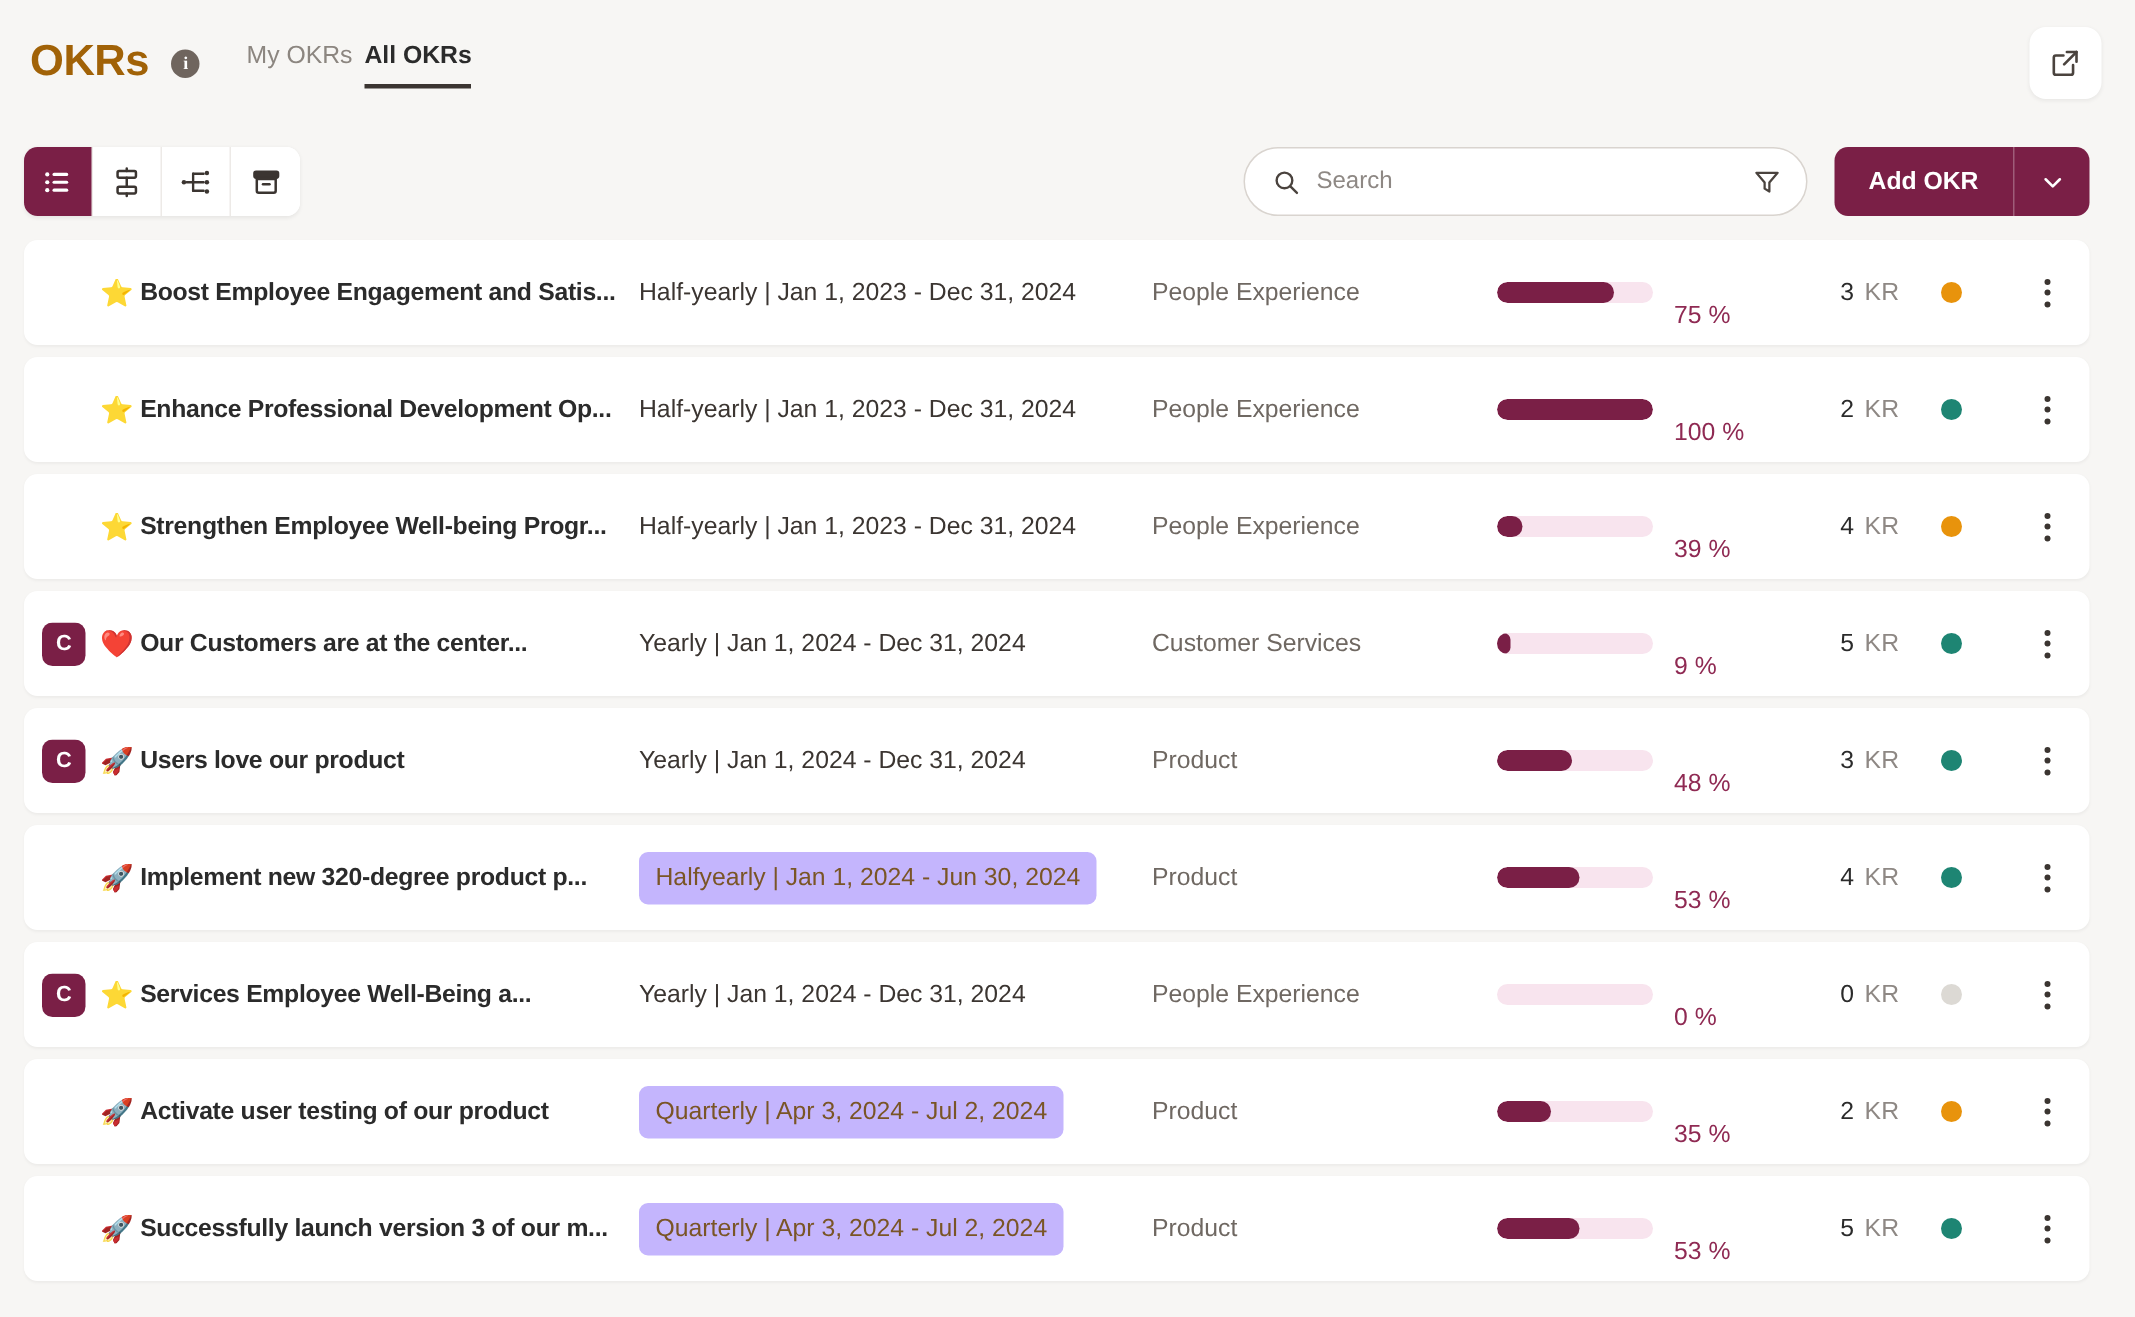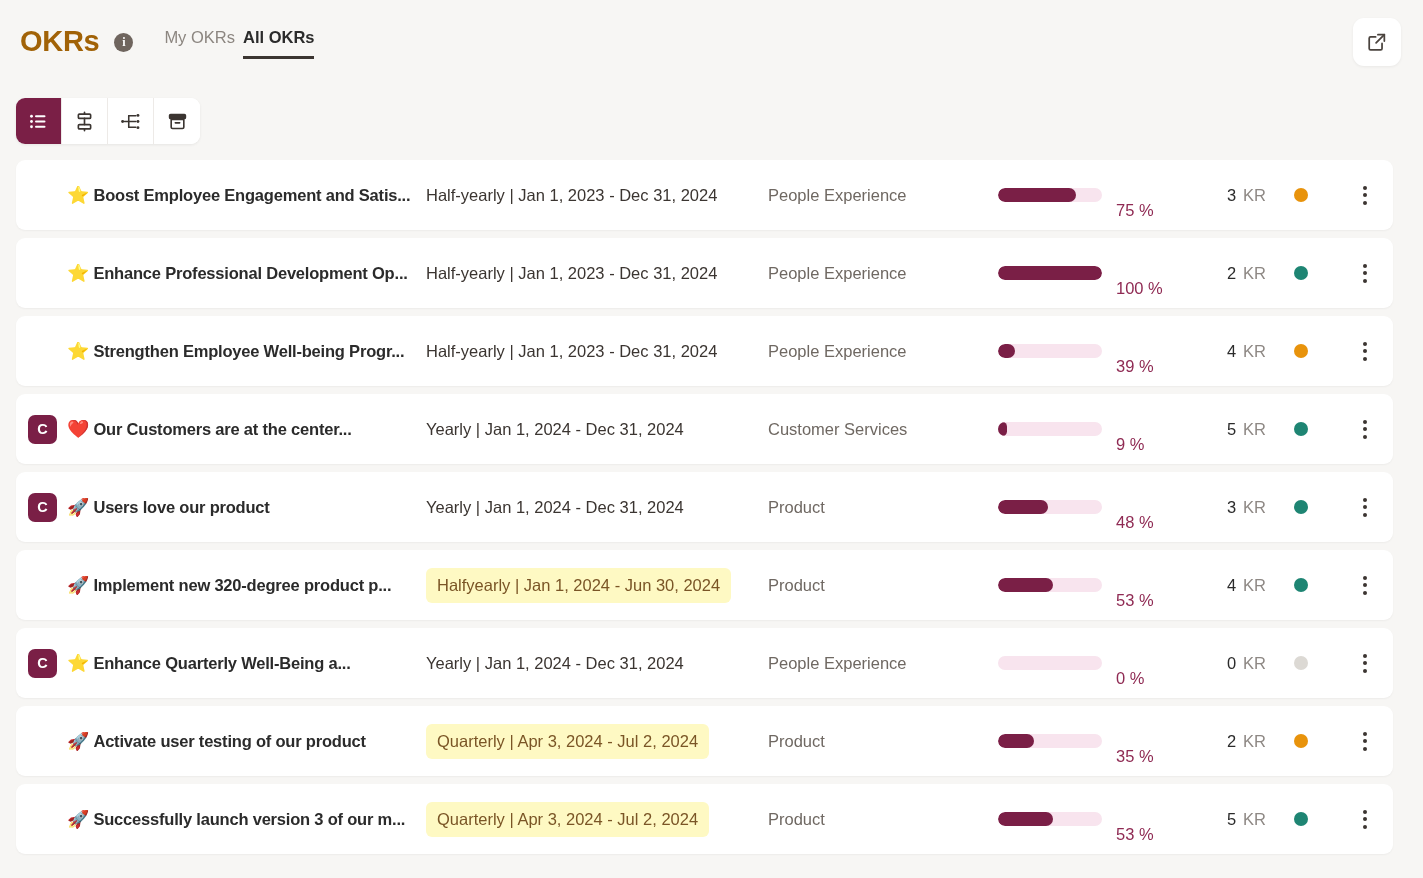--- a/index.html
+++ b/index.html
@@ -257,21 +257,21 @@
   }
 
   .period-text {
     font-size: 16.5px;
     color: #3B3531;
     padding: 7px 0;
     white-space: nowrap;
   }
 
   .period-text.badge {
-    background: #fef9c3;
+    background: #c4b5fd;
     color: #7A5526;
     border-radius: 6px;
     padding: 8px 11px;
   }
 
   .col-team {
     width: 230px;
     flex: none;
     font-size: 16.5px;
     color: #6F6862;
@@ -418,20 +418,45 @@
     <div class="view-btn">
       <svg width="21" height="21" viewBox="0 0 24 24" fill="none" stroke="#3B3531" stroke-width="1.9" stroke-linejoin="round">
         <rect x="3" y="4" width="18" height="4.5" rx="1.2" fill="#3B3531"></rect>
         <path d="M4.8 9.5h14.4v9a1.5 1.5 0 0 1-1.5 1.5H6.3a1.5 1.5 0 0 1-1.5-1.5z"></path>
         <path d="M9.5 13.5h5" stroke-linecap="round"></path>
       </svg>
     </div>
 
   </div>
 
+  <div class="toolbar-right">
+
+    <div class="search-box">
+      <svg width="19" height="19" viewBox="0 0 24 24" fill="none" stroke="#4A433E" stroke-width="2" stroke-linecap="round">
+        <circle cx="10.5" cy="10.5" r="6.6"></circle>
+        <path d="M15.5 15.5L21 21"></path>
+      </svg>
+      <input class="search-input" type="text" placeholder="Search" style="">
+      <span class="filter-icon">
+        <svg width="20" height="20" viewBox="0 0 24 24" fill="none" stroke="#4A433E" stroke-width="1.8" stroke-linejoin="round">
+          <path d="M3.5 5h17l-6.6 7.8V20l-3.8-2.3v-4.9z"></path>
+        </svg>
+      </span>
+    </div>
+
+    <div class="add-okr">
+      <div class="add-okr-main">Add OKR</div>
+      <div class="add-okr-caret">
+        <svg width="19" height="19" viewBox="0 0 24 24" fill="none" stroke="#FFFFFF" stroke-width="2.2" stroke-linecap="round" stroke-linejoin="round">
+          <path d="M6 9.5l6 6 6-6"></path>
+        </svg>
+      </div>
+    </div>
+
+  </div>
 </div>
 
 <div class="okr-list" id="okr-list">
     <div class="okr-row">
       <div class="col-title">
         <div class="level-badge empty"></div>
         <div class="title-wrap">
           <span class="title-emoji">⭐</span>
           <span class="title-text">Boost Employee Engagement and Satis...</span>
         </div>
@@ -624,21 +649,21 @@
           <i></i>
           <i></i>
         </span>
       </div>
     </div>
     <div class="okr-row">
       <div class="col-title">
         <div class="level-badge">C</div>
         <div class="title-wrap">
           <span class="title-emoji">⭐</span>
-          <span class="title-text">Enhance Quarterly Well-Being a...</span>
+          <span class="title-text">Services Employee Well-Being a...</span>
         </div>
       </div>
       <div class="col-period">
         <span class="period-text">Yearly | Jan 1, 2024 - Dec 31, 2024</span>
       </div>
       <div class="col-team">People Experience</div>
       <div class="col-progress">
         <div class="bar-track">
           <div class="bar-fill" style="width:0%"></div>
         </div>

